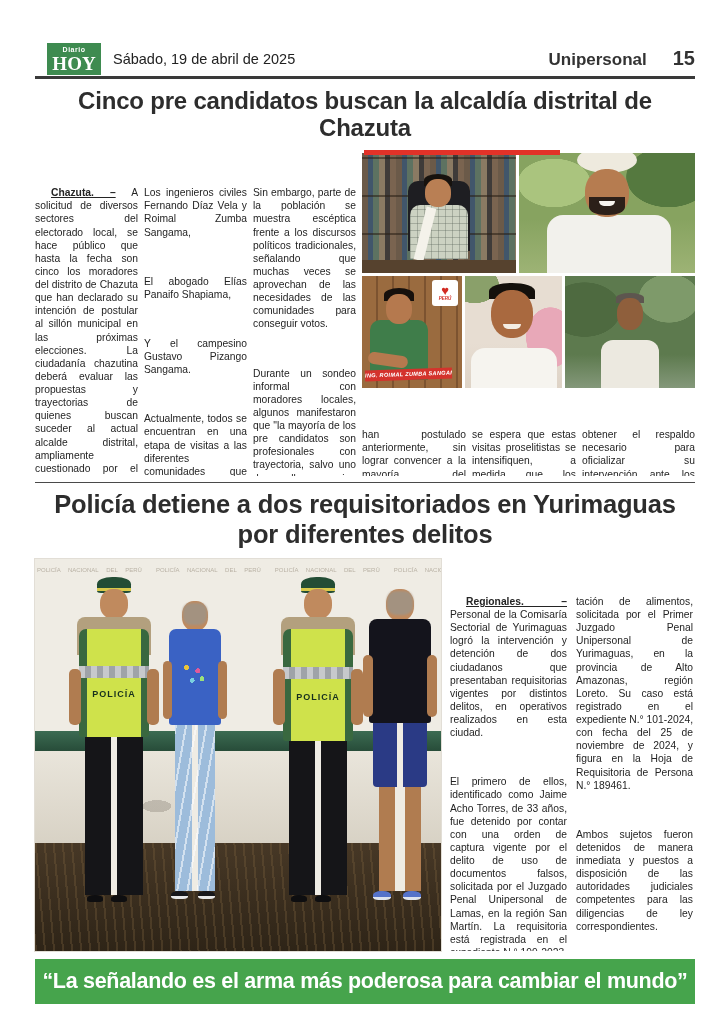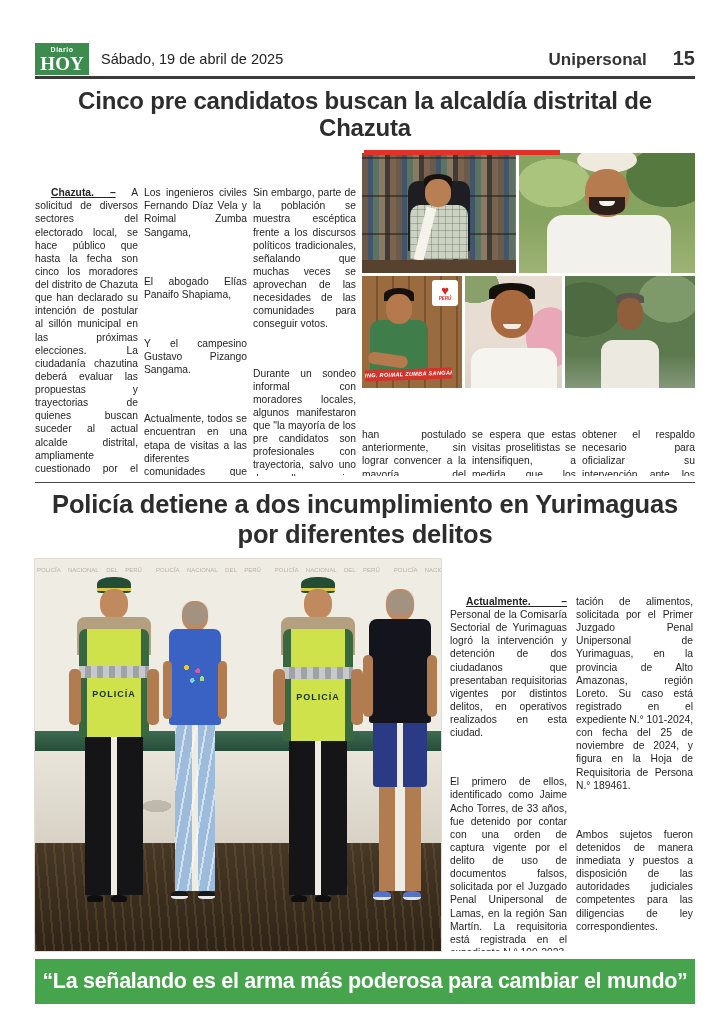--- a/index.html
+++ b/index.html
@@ -9,21 +9,21 @@
     --ink:#1f1f1f;
   }
   *{margin:0;padding:0;box-sizing:border-box;}
   html,body{background:#ffffff;}
   body{font-family:"Liberation Sans",sans-serif;color:var(--ink);}
   .page{position:relative;width:723px;height:1024px;background:#fff;overflow:hidden;}
   .content{position:absolute;left:35px;top:45px;width:660px;}
 
   
   .masthead{display:flex;align-items:center;height:34px;border-bottom:3px solid #3a3a3a;padding-bottom:4px;}
-  .logo{width:54px;height:32px;background:var(--brand-green);color:#fff;text-align:center;line-height:1;padding-top:3px;}
+  .logo{width:54px;height:32px;background:var(--brand-green);color:#fff;text-align:center;line-height:1;padding-top:3px;margin-left:12px;}
   .logo .small{font-size:7px;font-weight:bold;letter-spacing:.5px;}
   .logo .big{font-family:"Liberation Serif",serif;font-weight:bold;font-size:19px;margin-top:1px;}
   .mast-date{font-size:14.5px;margin-left:12px;color:#222;}
   .mast-right{margin-left:auto;display:flex;align-items:baseline;gap:26px;}
   .mast-section{font-size:17px;font-weight:bold;color:#333;}
   .mast-page{font-size:20px;font-weight:bold;color:#333;}
 
   
   .h1{margin-top:8px;text-align:center;font-size:24px;font-weight:bold;line-height:1.13;color:#2d2d2d;letter-spacing:-.2px;}
   .h2{margin-top:7px;text-align:center;font-size:25.5px;font-weight:bold;line-height:1.17;color:#2d2d2d;letter-spacing:-.2px;}
@@ -252,21 +252,21 @@
           </div>
           <div class="col a1-u last">
             <p>obtener el respaldo necesario para oficializar su intervención ante los organismos correspondientes.</p>
           </div>
         </div>
       </div>
     </section>
 
     <hr class="rule">
 
-    <h2 class="h2">Policía detiene a dos incumplimiento en Yurimaguas por diferentes delitos</h2>
+    <h2 class="h2">Policía detiene a dos requisitoriados en Yurimaguas por diferentes delitos</h2>
 
     <section class="a2-body">
       <div class="pphoto">
         <div class="wall-words"><span>POLICÍA NACIONAL DEL PERÚ</span><span>POLICÍA NACIONAL DEL PERÚ</span><span>POLICÍA NACIONAL DEL PERÚ</span><span>POLICÍA NACIONAL DEL PERÚ</span></div>
         <div class="ledge"></div>
         <div class="wainscot"></div>
         <div class="floor"></div>
 
         <div class="fig" style="left:34px;top:18px;width:90px;height:340px;">
           <div class="cap" style="left:28px;top:0;width:34px;height:16px;"></div>
@@ -326,21 +326,21 @@
           <div class="shorts" style="left:8px;top:134px;width:54px;height:64px;"></div>
           <div class="legs-skin" style="left:14px;top:198px;width:42px;height:104px;"></div>
           <div class="sneak-blue" style="left:8px;top:302px;">
               <i></i>
               <i></i>
             </div>
         </div>
       </div>
 
       <div class="col a2-col">
-        <p class="dl-p"><span class="dateline">Actualmente. –</span> <span>Personal de la Comisaría Sectorial de Yurimaguas logró la intervención y detención de dos ciudadanos que presentaban requisitorias vigentes por distintos delitos, en operativos realizados en esta ciudad.</span></p>
+        <p class="dl-p"><span class="dateline">Regionales. –</span> <span>Personal de la Comisaría Sectorial de Yurimaguas logró la intervención y detención de dos ciudadanos que presentaban requisitorias vigentes por distintos delitos, en operativos realizados en esta ciudad.</span></p>
         <p>El primero de ellos, identificado como Jaime Acho Torres, de 33 años, fue detenido por contar con una orden de captura vigente por el delito de uso de documentos falsos, solicitada por el Juzgado Penal Unipersonal de Lamas, en la región San Martín. La requisitoria está registrada en el expediente N.° 199-2023, con fecha del 7 de marzo de 2025, y figura en la Hoja de Requisitoria de Persona N.° 31101.</p>
 
       </div>
       <div class="col a2-col">
         <p>tación de alimentos, solicitada por el Primer Juzgado Penal Unipersonal de Yurimaguas, en la provincia de Alto Amazonas, región Loreto. Su caso está registrado en el expediente N.° 101-2024, con fecha del 25 de noviembre de 2024, y figura en la Hoja de Requisitoria de Persona N.° 189461.</p>
         <p>Ambos sujetos fueron detenidos de manera inmediata y puestos a disposición de las autoridades judiciales competentes para las diligencias de ley correspondientes.</p>
         <p>La Policía Nacional del Perú reafirma su compromiso con la seguridad ciudadana y la lucha contra la impunidad, exhortando a la ciudadanía a colaborar con las autoridades denunciando cualquier acto delictivo o personas requeridas por la justicia.</p>
       </div>
     </section>
 

